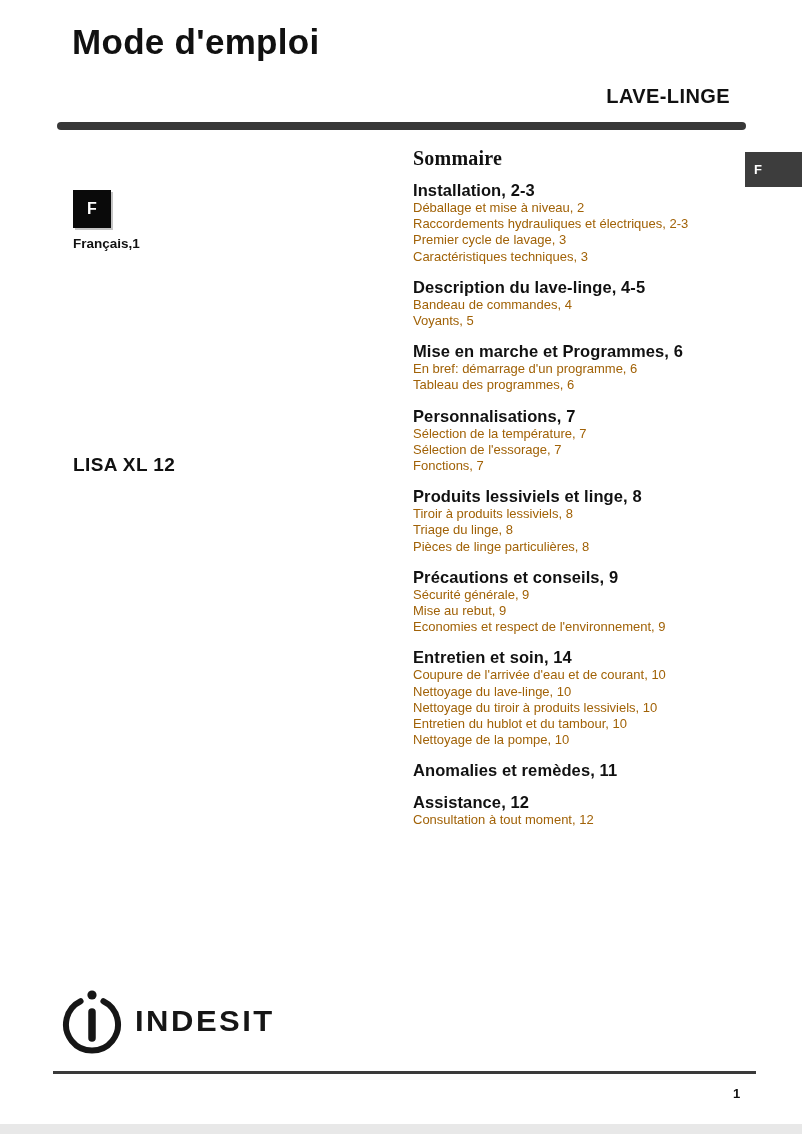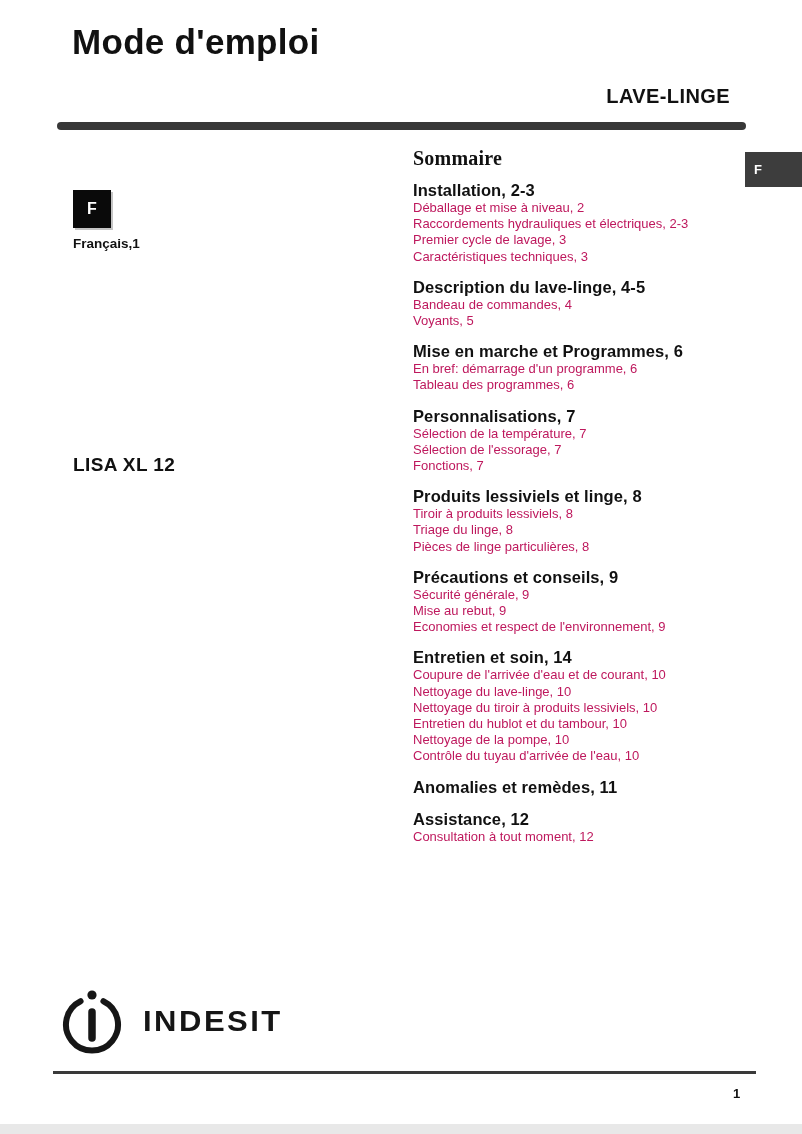--- a/index.html
+++ b/index.html
@@ -107,30 +107,30 @@
   .toc-section { margin-bottom: 13px; }
   .toc-section-title {
     font-size: 16.5px;
     font-weight: bold;
     line-height: 19px;
     letter-spacing: 0.1px;
   }
   .toc-item {
     font-size: 13px;
     line-height: 16.2px;
-    color: #be185d;
+    color: #a16207;
   }
 
   .brand-logo {
     position: absolute;
     left: 57px;
     top: 986px;
     display: flex;
     align-items: center;
-    gap: 16px;
+    gap: 8px;
   }
   .brand-text {
     font-size: 31px;
     font-weight: bold;
     letter-spacing: 2.5px;
     color: #161616;
     transform: scaleY(0.95);
   }
 
   .bottom-bar {
@@ -230,21 +230,20 @@
   </div>
 
   <div class="toc-section">
     <div class="toc-section-title">Entretien et soin, 14</div>
     <div>
             <div class="toc-item">Coupure de l'arrivée d'eau et de courant, 10</div>
             <div class="toc-item">Nettoyage du lave-linge, 10</div>
             <div class="toc-item">Nettoyage du tiroir à produits lessiviels, 10</div>
             <div class="toc-item">Entretien du hublot et du tambour, 10</div>
             <div class="toc-item">Nettoyage de la pompe, 10</div>
-            <div class="toc-item">Contrôle du tuyau d'arrivée de l'eau, 10</div>
           </div>
   </div>
 
   <div class="toc-section">
     <div class="toc-section-title">Anomalies et remèdes, 11</div>
     <div></div>
   </div>
 
   <div class="toc-section">
     <div class="toc-section-title">Assistance, 12</div>

